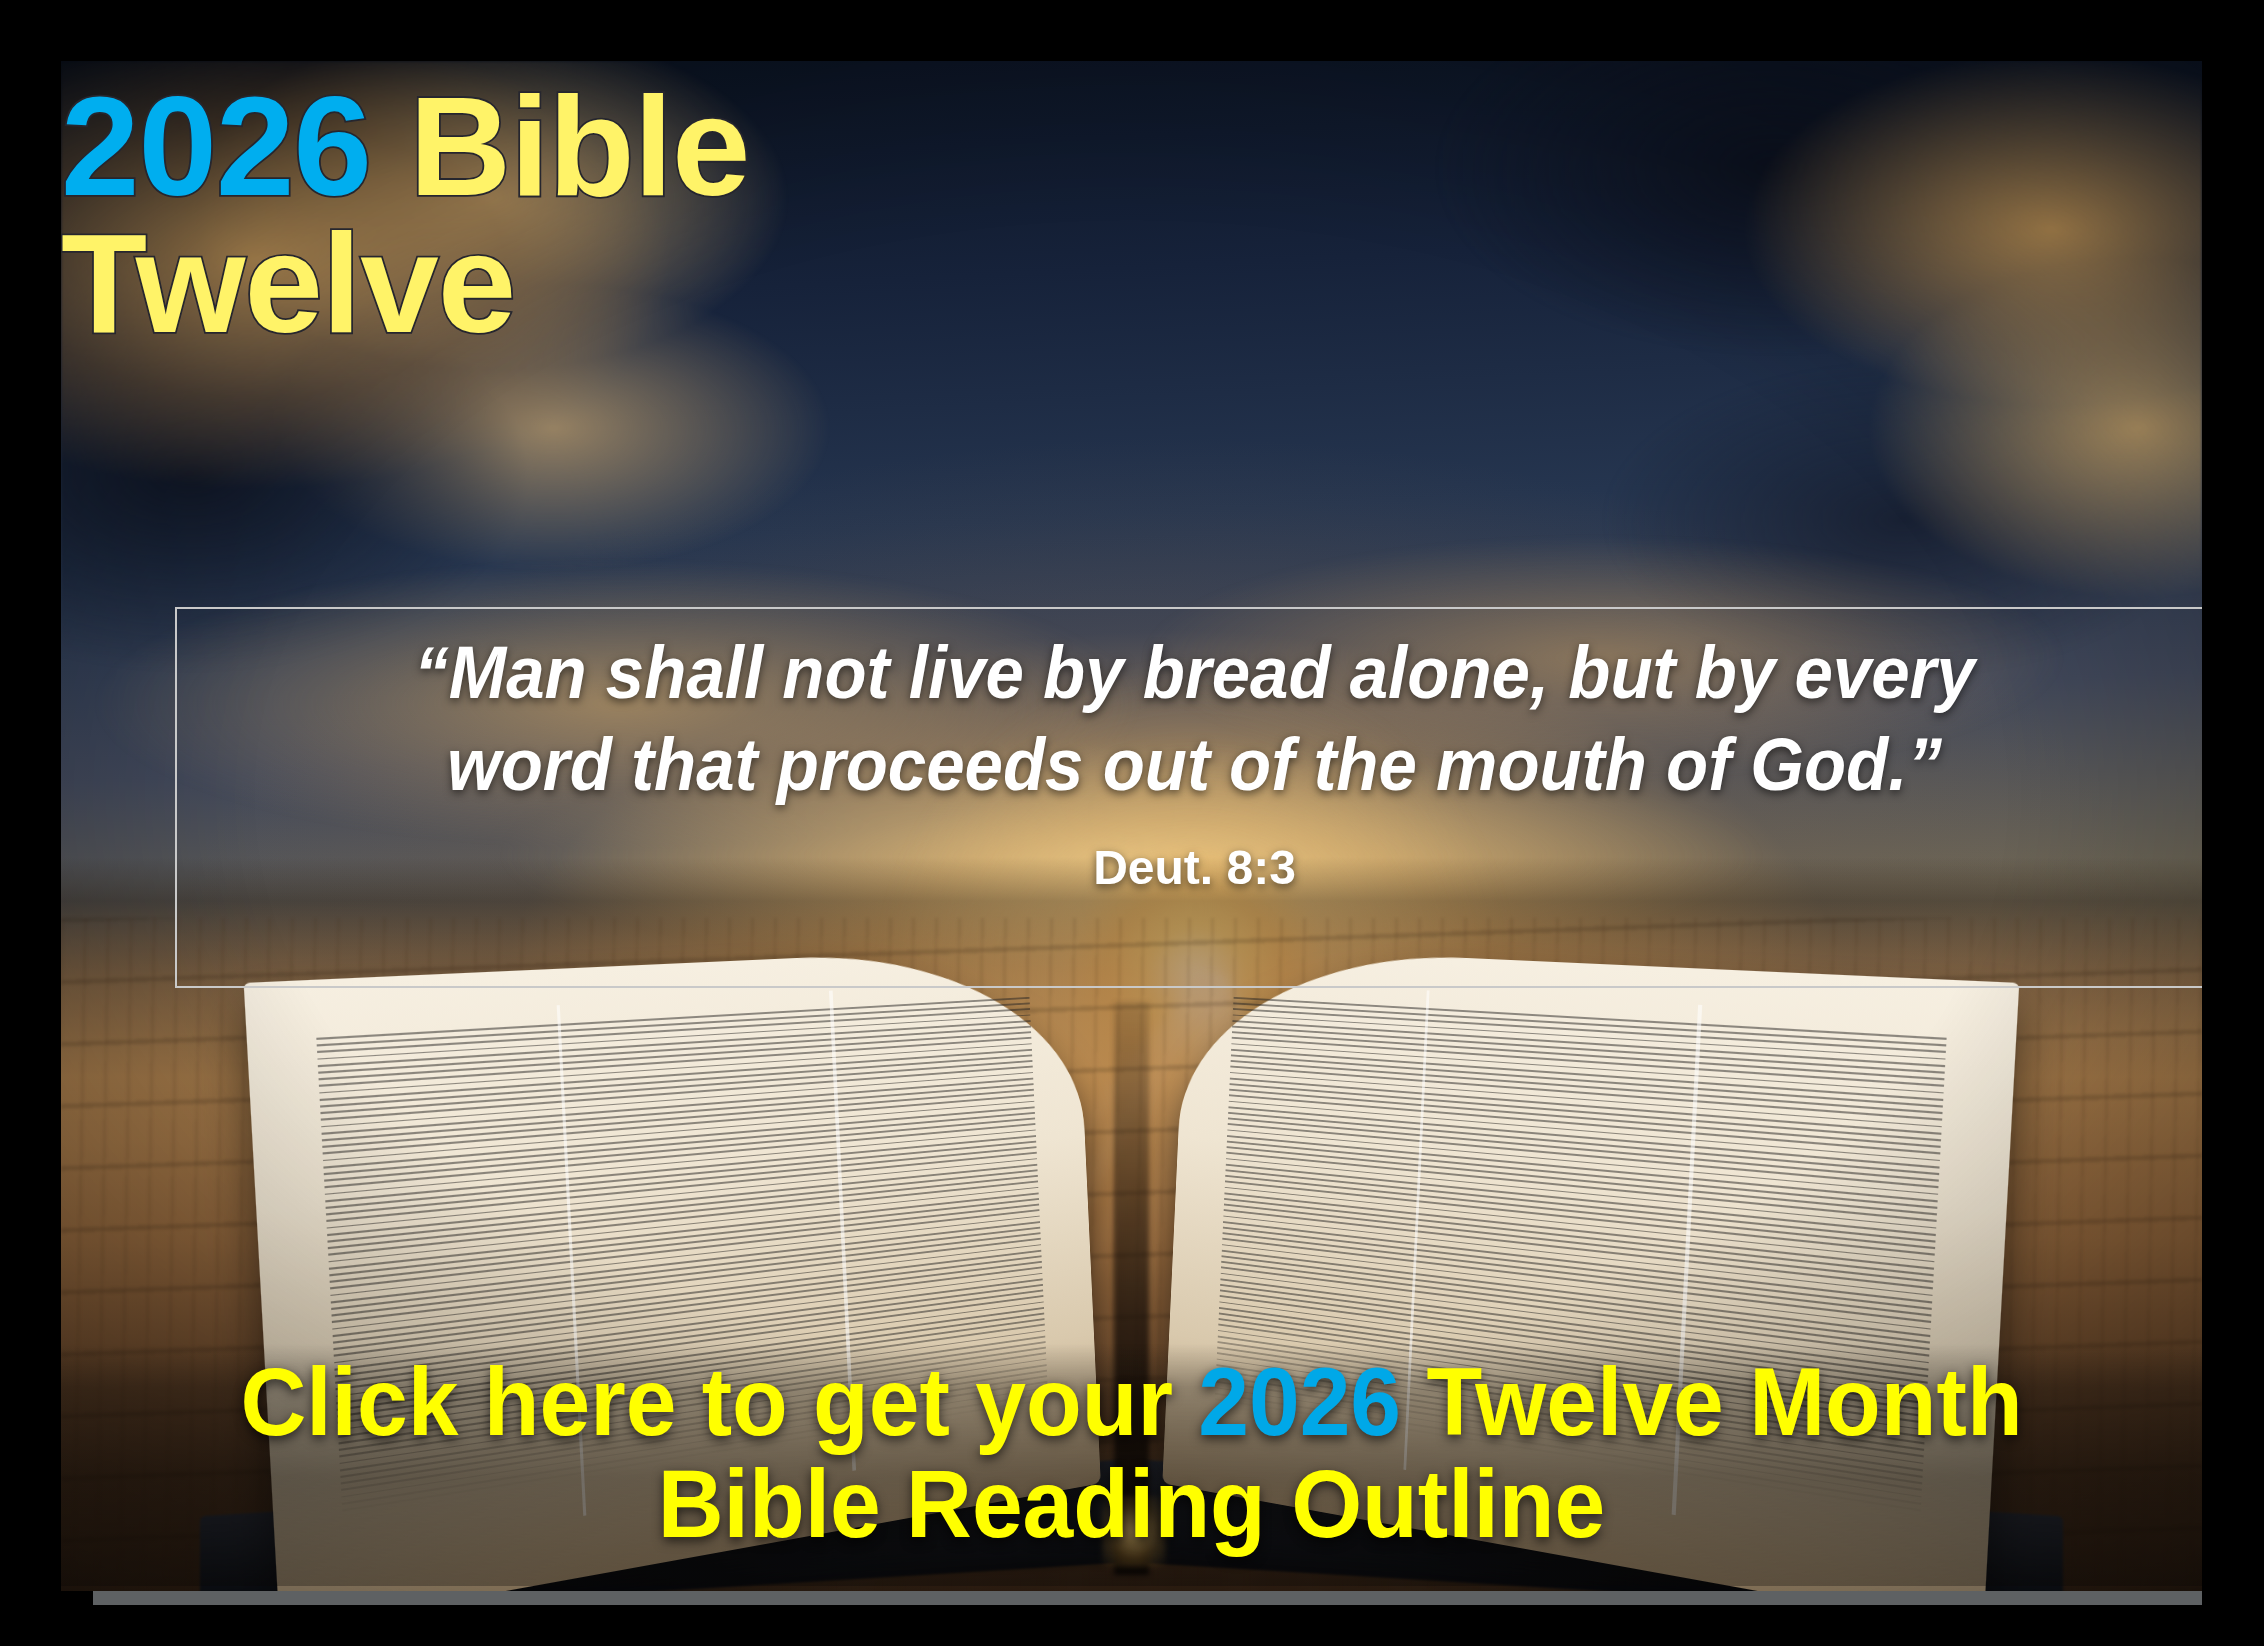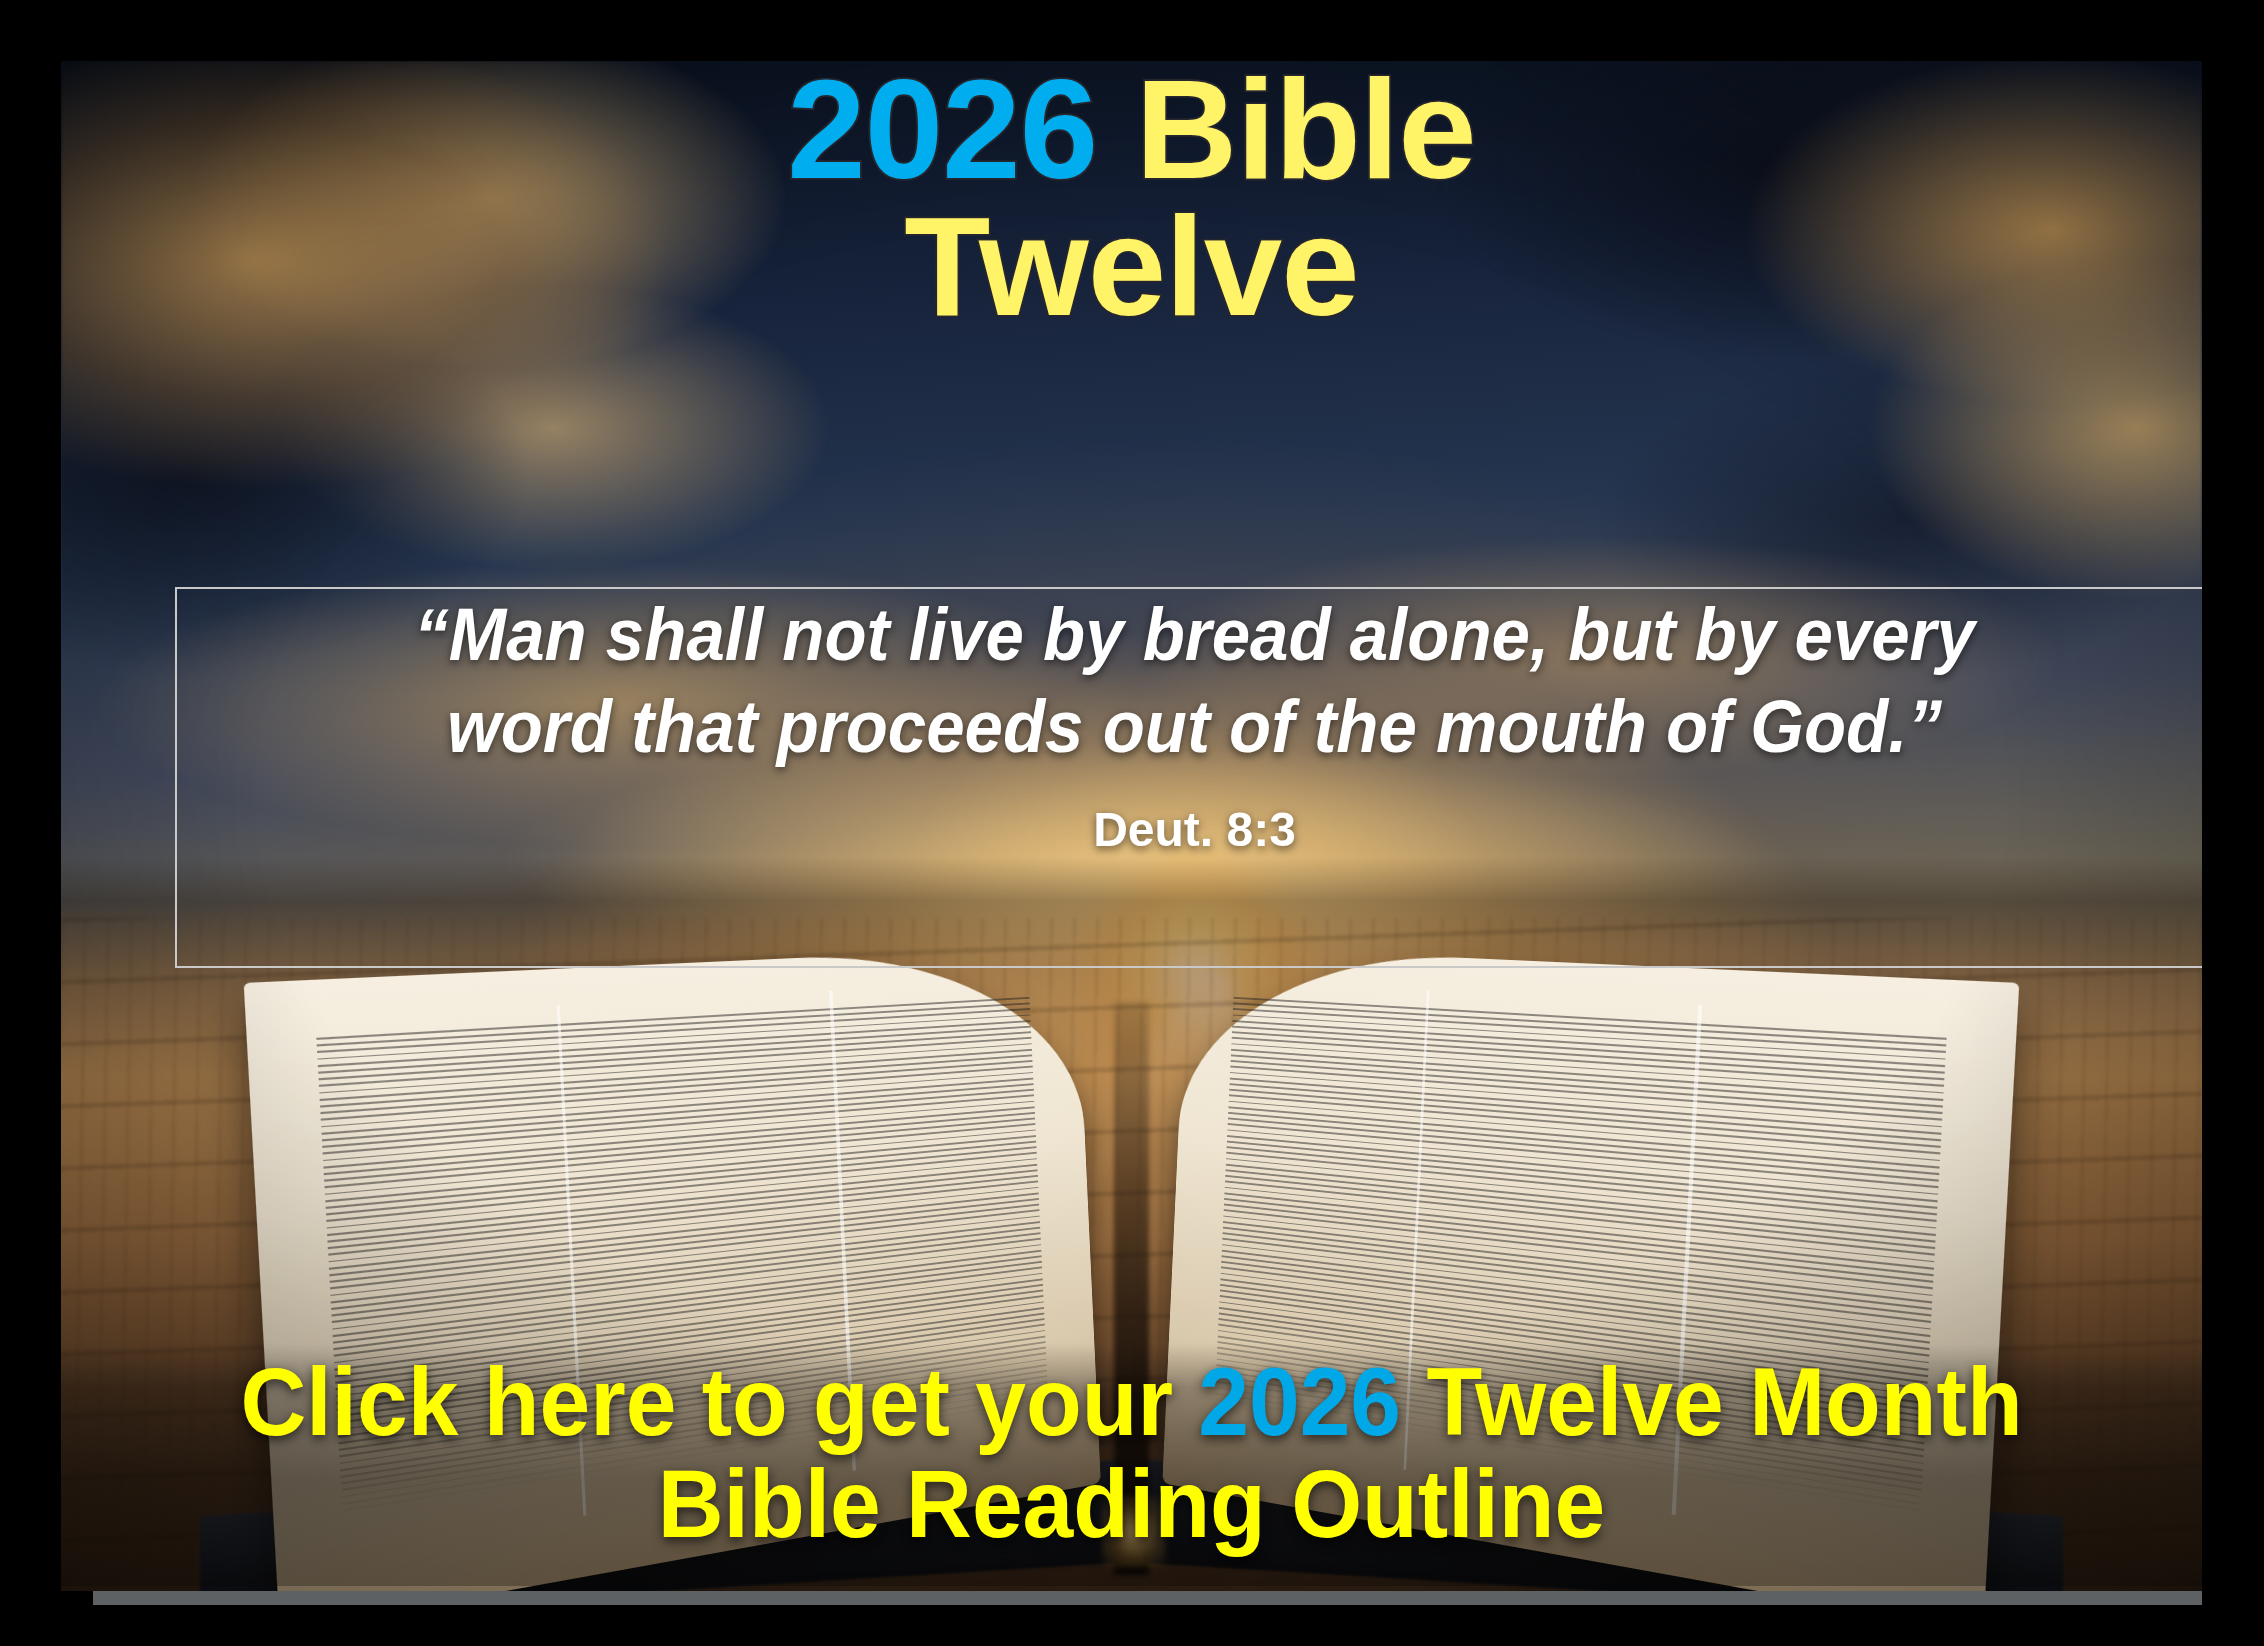--- a/index.html
+++ b/index.html
@@ -190,22 +190,21 @@
   #vignette {
     background:
       radial-gradient(ellipse 85% 78% at 50% 48%, rgba(0,0,0,0) 48%, rgba(0,0,0,0.42) 86%, rgba(0,0,0,0.72) 100%);
   }
 
   
   #title-block {
     position: absolute;
     left: 0;
     right: 0;
-    top: 0;
-    text-align: center;
+    top: 17px;
     line-height: 0.97;
     z-index: 12;
   }
   .title-line {
     font-family: "Liberation Sans", sans-serif;
     font-weight: bold;
     font-size: 141px;
     letter-spacing: -0.9px;
     white-space: nowrap;
   }
@@ -217,27 +216,27 @@
   .t-word {
     color: #FFF368;
     -webkit-text-stroke: 3.6px #26262e;
     paint-order: stroke fill;
   }
 
   
   #quote-box {
     position: absolute;
     left: 114px;
-    top: 526px;
+    top: 546px;
     width: 2039px;
     height: 381px;
     border: 2.7px solid #c9c9c9;
     box-sizing: border-box;
     z-index: 12;
-    padding-top: 0;
+    padding-top: 18px;
   }
   #quote-text {
     font-family: "Liberation Sans Narrow", "Liberation Sans", sans-serif;
     font-weight: bold;
     font-style: italic;
     font-size: 75px;
     line-height: 1.22;
     color: #ffffff;
     text-align: center;
     padding: 0 37px;

